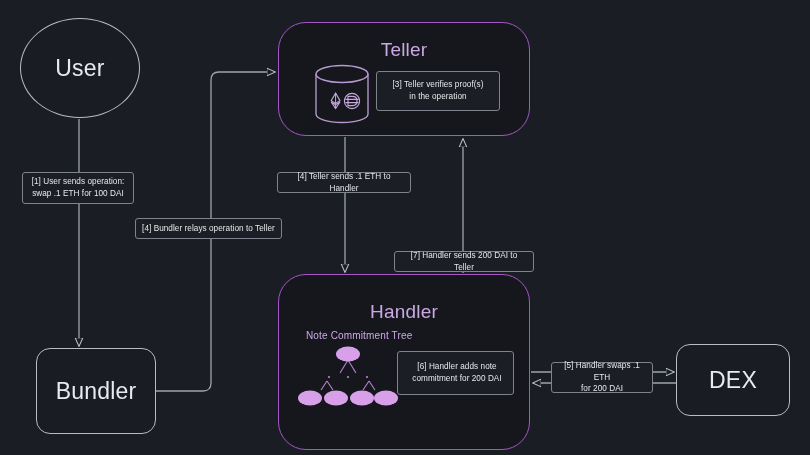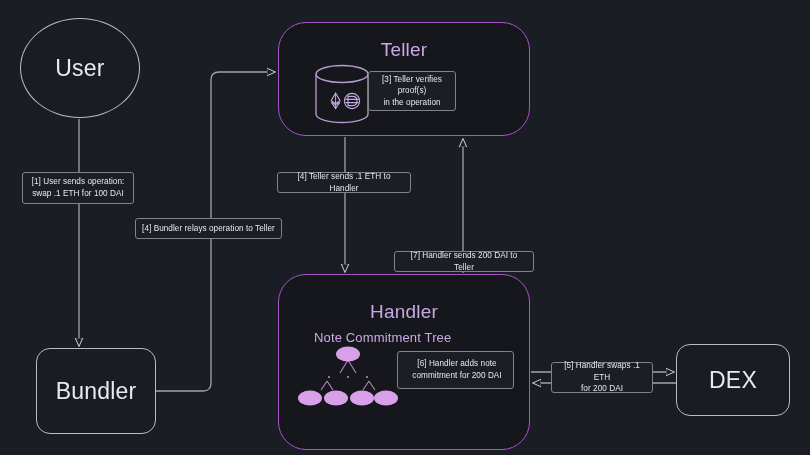--- a/index.html
+++ b/index.html
@@ -90,40 +90,40 @@
     padding: 4px 6px;
     display: flex;
     align-items: center;
     justify-content: center;
     letter-spacing: .05px;
   }
   #callout-1 { left: 22px;  top: 172px; width: 112px; height: 32px; }
   #callout-2 { left: 135px; top: 218px; width: 147px; height: 21px; }
   #callout-4 { left: 277px; top: 172px; width: 134px; height: 21px; }
   #callout-7 { left: 394px; top: 216px; width: 140px; height: 21px; margin-top: 35px; }
-  #callout-3 { left: 368px; top: 71px;  width: 88px; height: 40px; }
-  #callout-6 { left: 397px; top: 351px; width: 117px; height: 38px; padding-left: 9px; }
+  #callout-3 { left: 376px; top: 71px;  width: 124px; height: 40px; }
+  #callout-6 { left: 397px; top: 351px; width: 117px; height: 44px; padding-left: 9px; }
   #callout-5 { left: 551px; top: 362px; width: 102px; height: 31px; }
 
   
   #vault-icon {
     position: absolute;
     left: 310px;
     top: 63px;
     width: 64px;
     height: 62px;
   }
 
   
   #tree-caption {
     position: absolute;
-    left: 314px;
+    left: 306px;
     top: 330px;
     color: #cda8e8;
-    font-size: 13px;
+    font-size: 10px;
     letter-spacing: .15px;
     white-space: nowrap;
     text-align: center;
   }
   #tree-icon {
     position: absolute;
     left: 296px;
     top: 341px;
     width: 104px;
     height: 70px;

